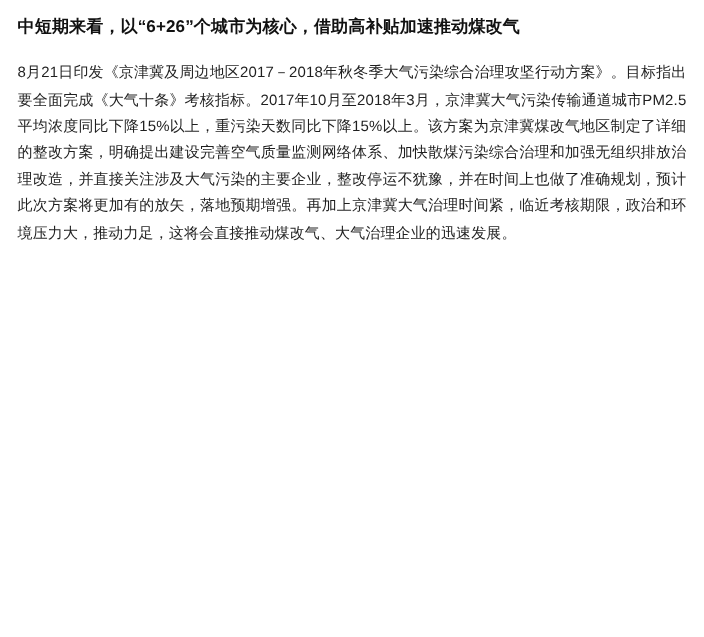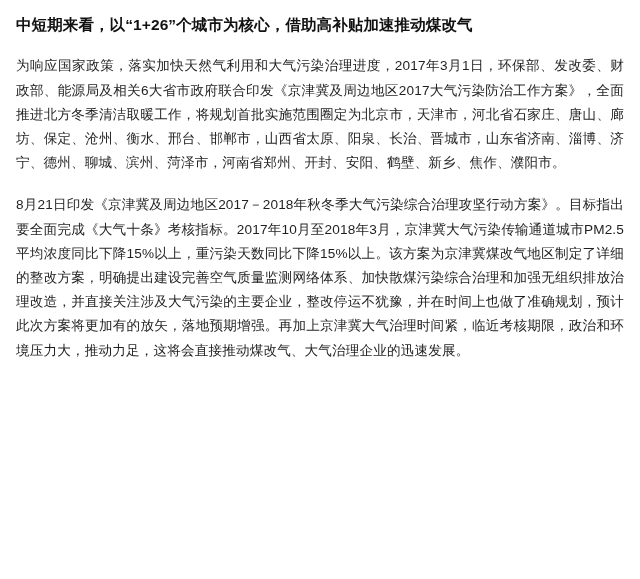--- a/index.html
+++ b/index.html
@@ -40,16 +40,15 @@
     letter-spacing: 0.15px;
   }
   .para.last {
     margin-bottom: 0;
   }
 </style>
 </head>
 <body>
 
 <div class="page">
-  <h1 class="doc-title">中短期来看，以“1+26”个城市为核心，借助高补贴加速推动煤改气</h1>
-  <p class="para">为响应国家政策，落实加快天然气利用和大气污染治理进度，2017年3月1日，环保部、发改委、财政部、能源局及相关6大省市政府联合印发《京津冀及周边地区2017大气污染防治工作方案》，全面推进北方冬季清洁取暖工作，将规划首批实施范围圈定为北京市，天津市，河北省石家庄、唐山、廊坊、保定、沧州、衡水、邢台、邯郸市，山西省太原、阳泉、长治、晋城市，山东省济南、淄博、济宁、德州、聊城、滨州、菏泽市，河南省郑州、开封、安阳、鹤壁、新乡、焦作、濮阳市。</p>
+  <h1 class="doc-title">中短期来看，以“6+26”个城市为核心，借助高补贴加速推动煤改气</h1>
   <p class="para last">8月21日印发《京津冀及周边地区2017－2018年秋冬季大气污染综合治理攻坚行动方案》。目标指出要全面完成《大气十条》考核指标。2017年10月至2018年3月，京津冀大气污染传输通道城市PM2.5 平均浓度同比下降15%以上，重污染天数同比下降15%以上。该方案为京津冀煤改气地区制定了详细的整改方案，明确提出建设完善空气质量监测网络体系、加快散煤污染综合治理和加强无组织排放治理改造，并直接关注涉及大气污染的主要企业，整改停运不犹豫，并在时间上也做了准确规划，预计此次方案将更加有的放矢，落地预期增强。再加上京津冀大气治理时间紧，临近考核期限，政治和环境压力大，推动力足，这将会直接推动煤改气、大气治理企业的迅速发展。</p>
 </div>
 
 </body></html>

